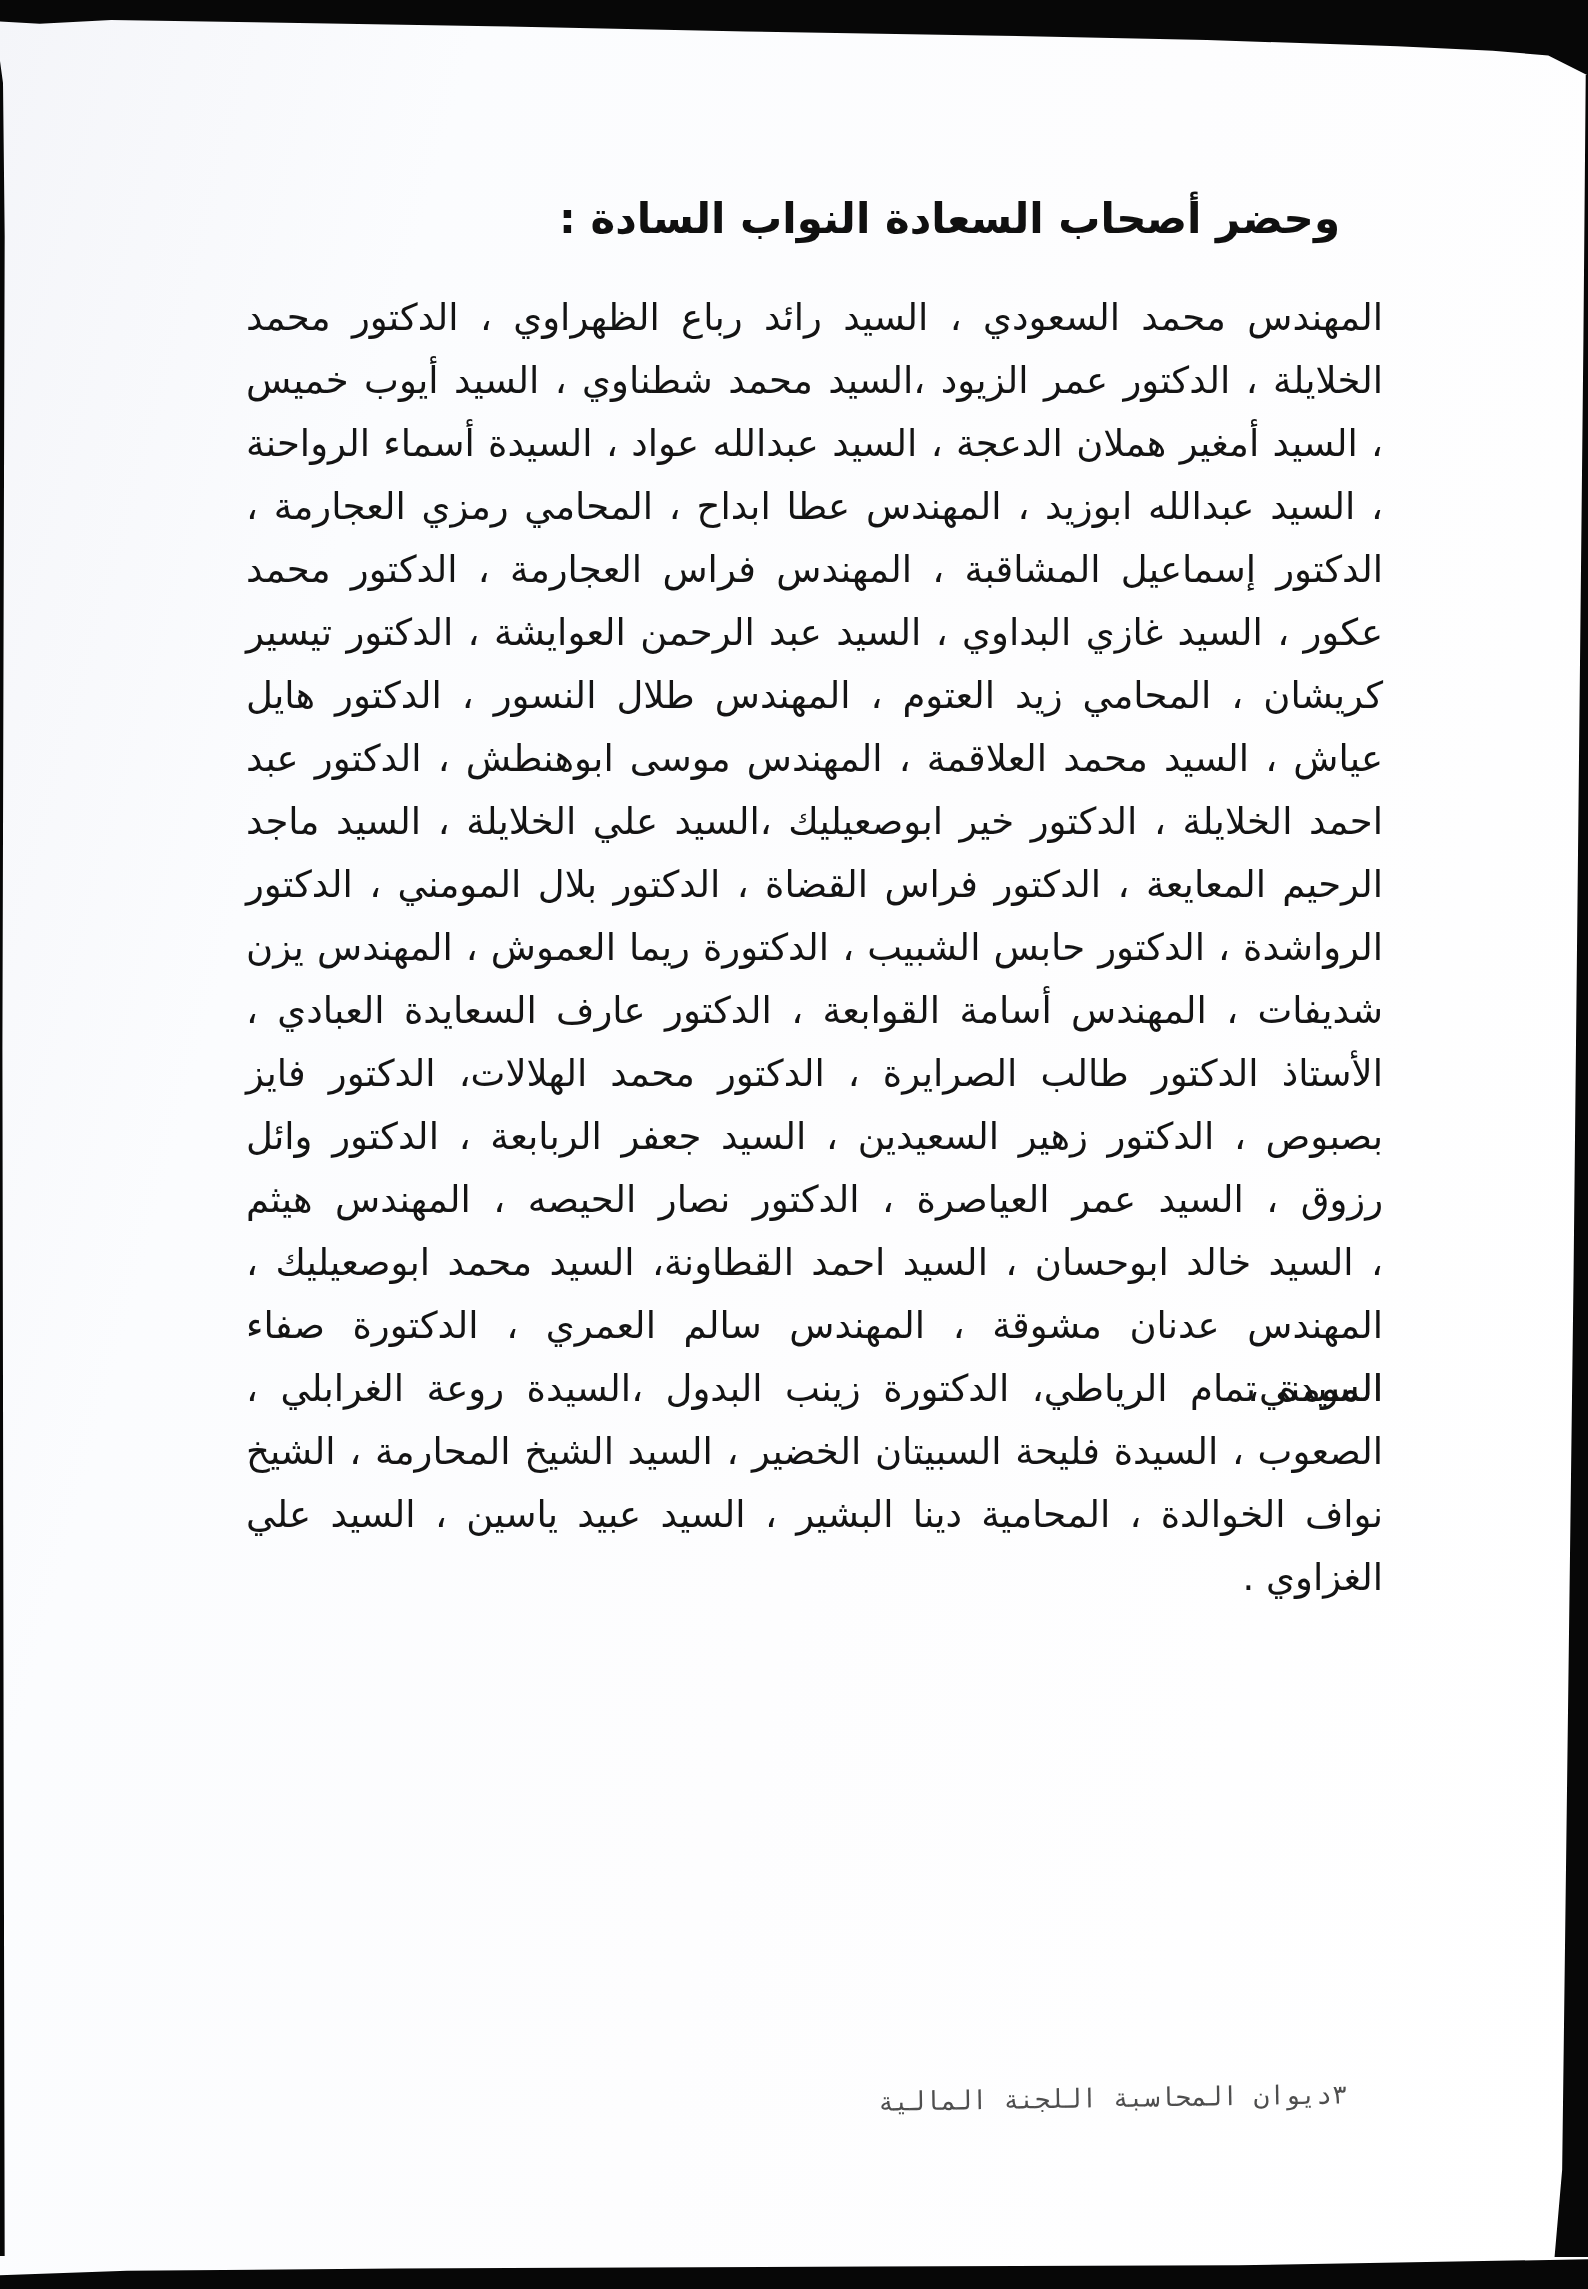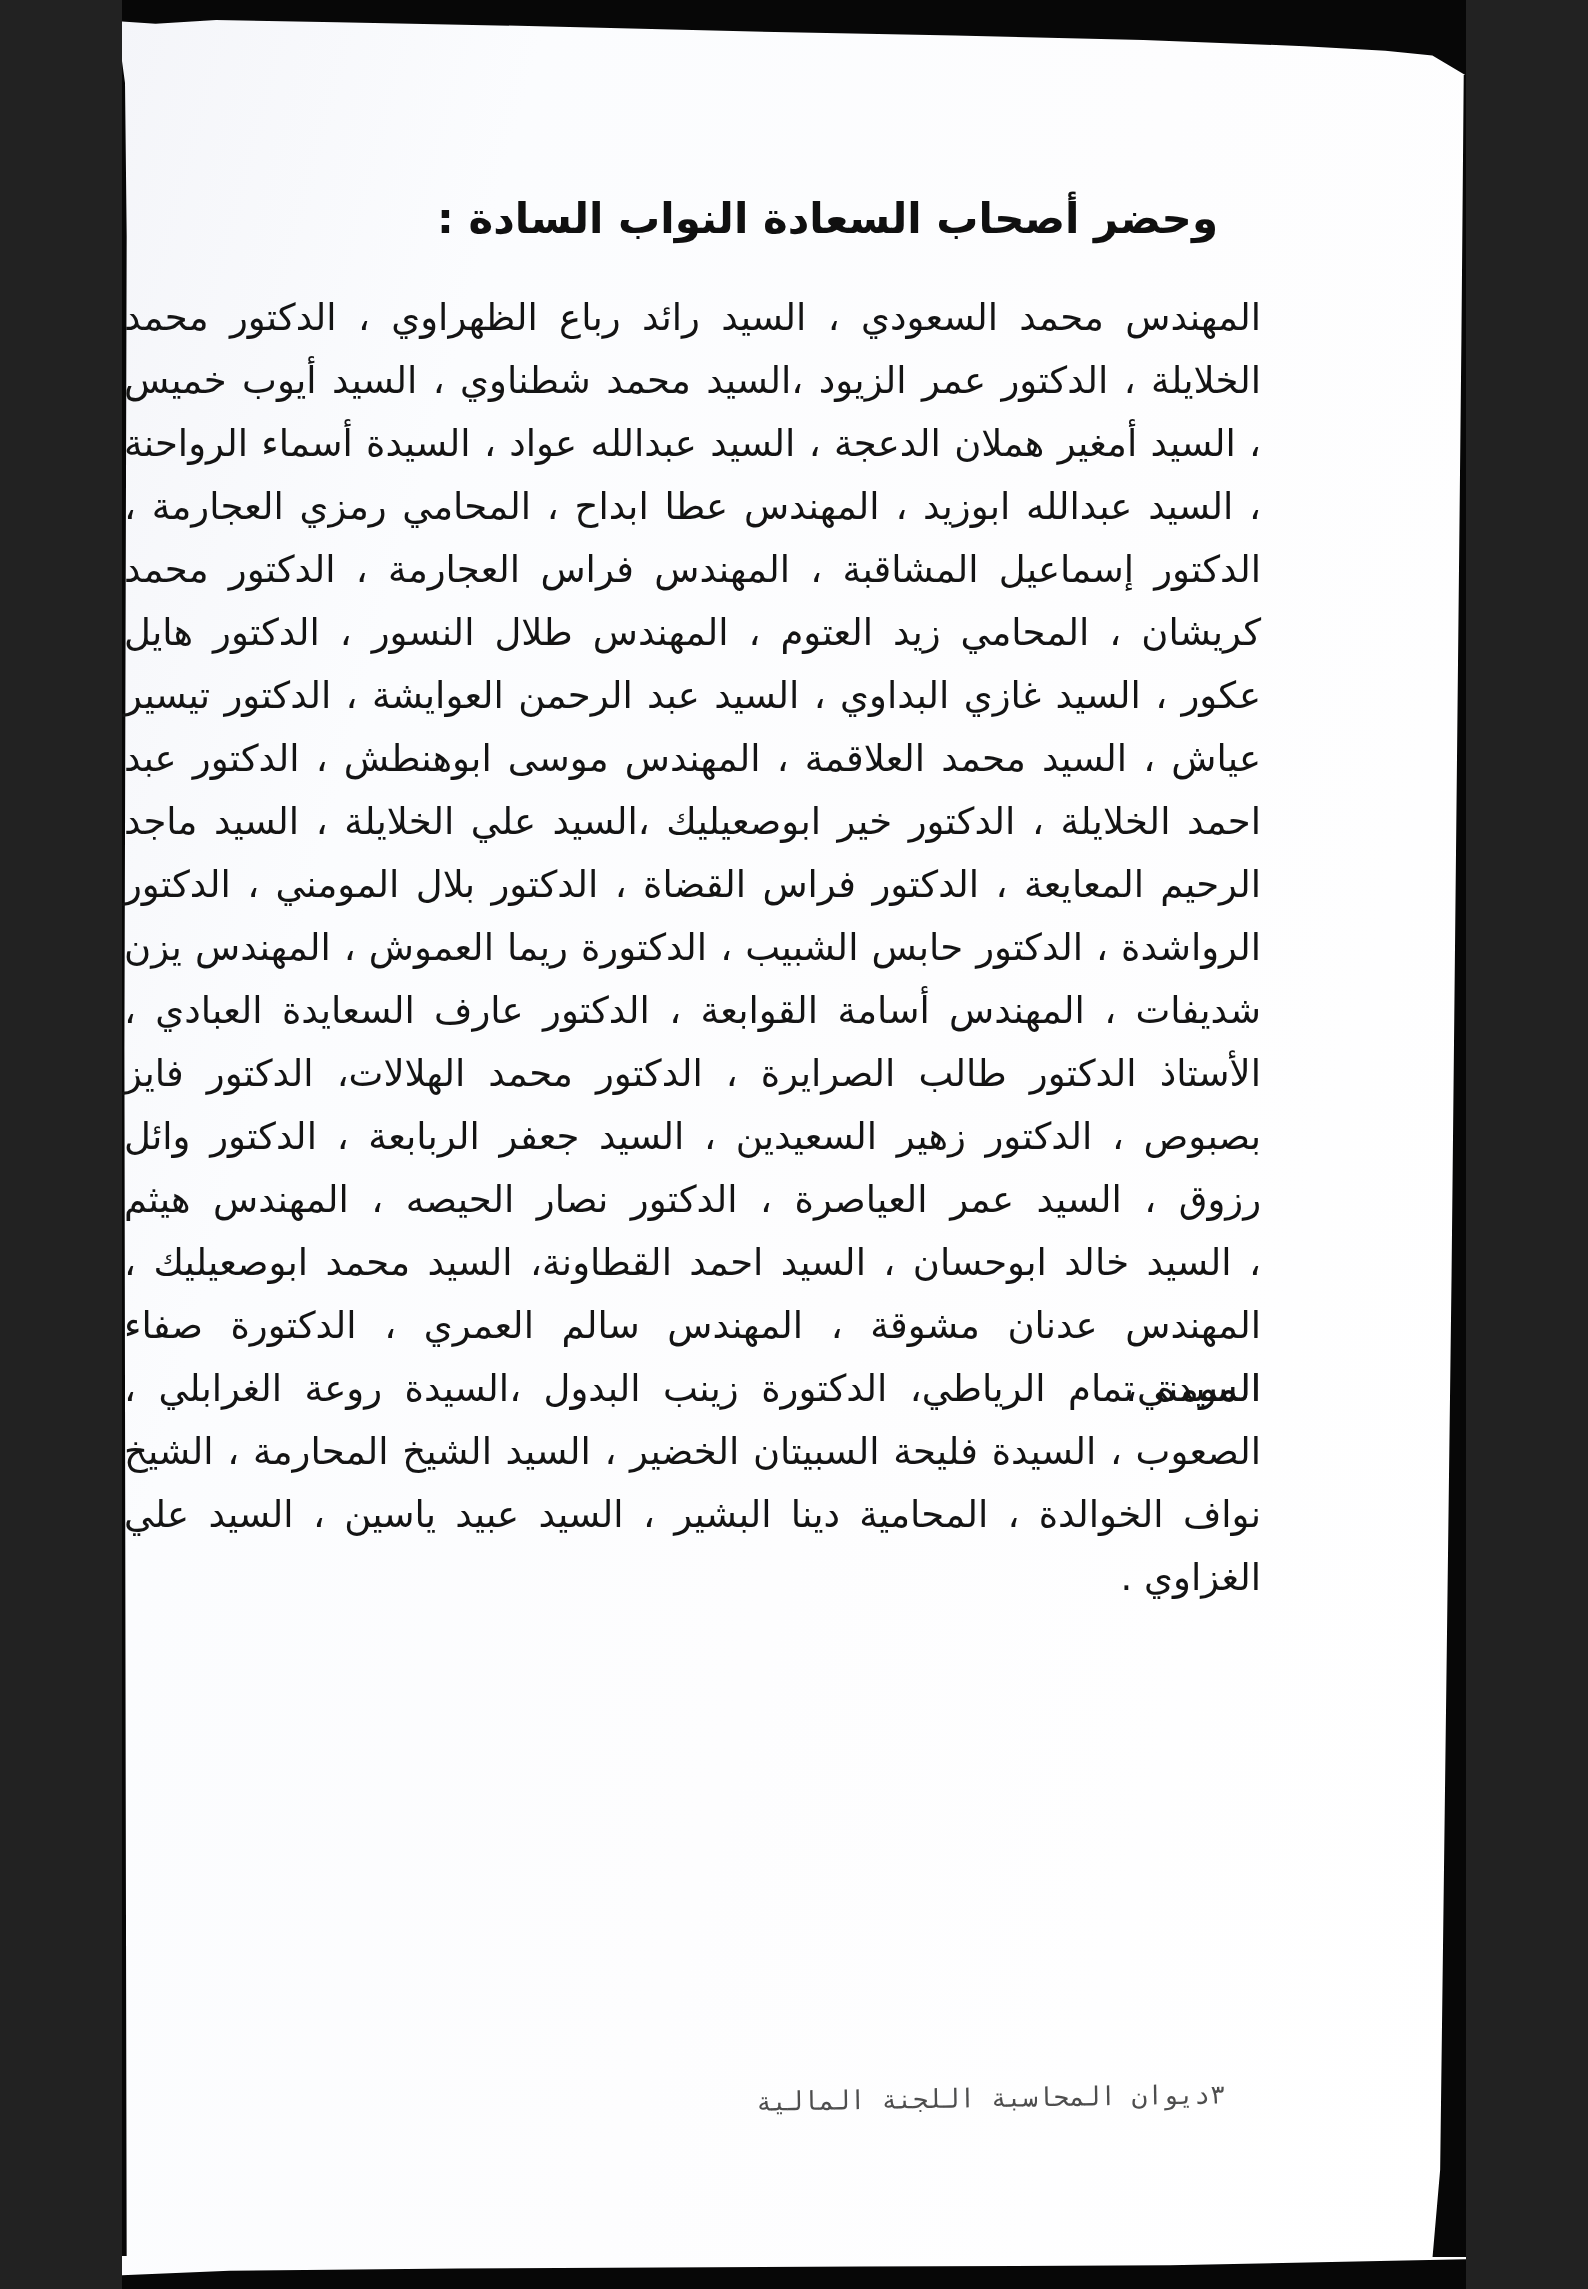--- a/index.html
+++ b/index.html
@@ -1,18 +1,18 @@
 <!DOCTYPE html>
 <html lang="ar"><head>
 <meta charset="utf-8">
 <style>
   html, body { margin: 0; padding: 0; background: #222; }
   .canvas {
     position: relative;
-    width: 1344px;
+    width: 1588px;
     height: 2289px;
     margin: 0 auto;
     overflow: hidden;
     background: linear-gradient(105deg, #f4f5f9 0%, #fbfcfe 22%, #fdfdfe 55%, #ffffff 100%);
     font-family: "DejaVu Sans", sans-serif;
   }
   
   .scan-top {
     position: absolute; top: 0; left: 0; width: 100%; height: 77px;
     background: #070707;
@@ -70,22 +70,22 @@
   <div class="scan-left"></div>
 
   <div class="heading">وحضر أصحاب السعادة النواب السادة :</div>
 
   <div class="body-text">
     <div class="line">المهندس محمد السعودي ، السيد رائد رباع الظهراوي ، الدكتور محمد</div>
     <div class="line">الخلايلة ، الدكتور عمر الزيود ،السيد محمد شطناوي ، السيد أيوب خميس</div>
     <div class="line">، السيد أمغير هملان الدعجة ، السيد عبدالله عواد ، السيدة أسماء الرواحنة</div>
     <div class="line">، السيد عبدالله ابوزيد ، المهندس عطا ابداح ، المحامي رمزي العجارمة ،</div>
     <div class="line">الدكتور إسماعيل المشاقبة ، المهندس فراس العجارمة ، الدكتور محمد</div>
+    <div class="line">عكور ، السيد غازي البداوي ، السيد عبد الرحمن العوايشة ، الدكتور تيسير</div>
     <div class="line">كريشان ، المحامي زيد العتوم ، المهندس طلال النسور ، الدكتور هايل</div>
-    <div class="line">عكور ، السيد غازي البداوي ، السيد عبد الرحمن العوايشة ، الدكتور تيسير</div>
     <div class="line">عياش ، السيد محمد العلاقمة ، المهندس موسى ابوهنطش ، الدكتور عبد</div>
     <div class="line">احمد الخلايلة ، الدكتور خير ابوصعيليك ،السيد علي الخلايلة ، السيد ماجد</div>
     <div class="line">الرحيم المعايعة ، الدكتور فراس القضاة ، الدكتور بلال المومني ، الدكتور</div>
     <div class="line">الرواشدة ، الدكتور حابس الشبيب ، الدكتورة ريما العموش ، المهندس يزن</div>
     <div class="line">شديفات ، المهندس أسامة القوابعة ، الدكتور عارف السعايدة العبادي ،</div>
     <div class="line">الأستاذ الدكتور طالب الصرايرة ، الدكتور محمد الهلالات، الدكتور فايز</div>
     <div class="line">بصبوص ، الدكتور زهير السعيدين ، السيد جعفر الربابعة ، الدكتور وائل</div>
     <div class="line">رزوق ، السيد عمر العياصرة ، الدكتور نصار الحيصه ، المهندس هيثم</div>
     <div class="line">، السيد خالد ابوحسان ، السيد احمد القطاونة، السيد محمد ابوصعيليك ،</div>
     <div class="line">المهندس عدنان مشوقة ، المهندس سالم العمري ، الدكتورة صفاء المومني،</div>

